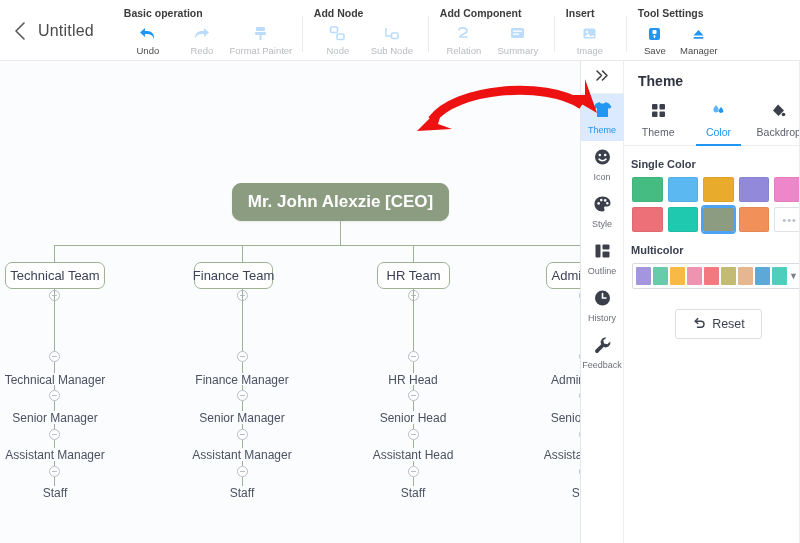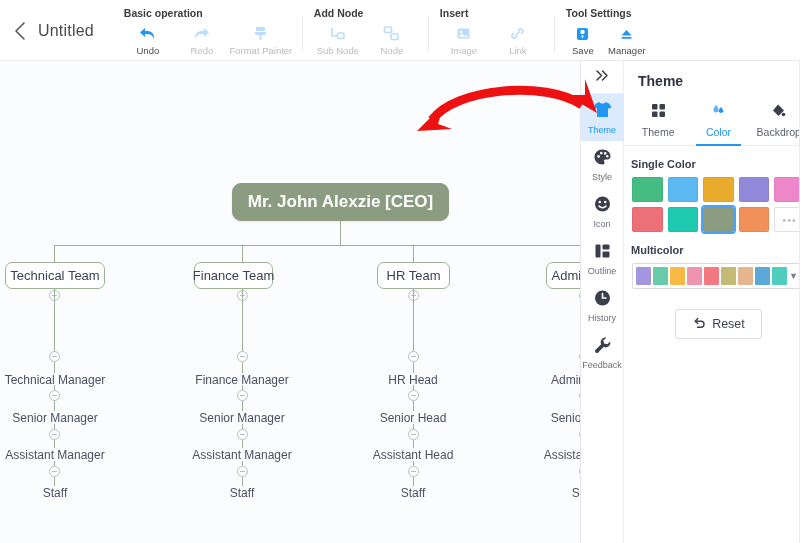--- a/index.html
+++ b/index.html
@@ -199,61 +199,74 @@
         </div>
       </div>
     </div>
 
     <div class="tb-group">
       <div class="g-label">Add Node</div>
       <div class="tb-items">
         <div class="tb-item">
           <span class="ic">
             <svg width="17" height="17" viewBox="0 0 17 17">
+                <rect x="1.5" y="2" width="7" height="5.5" rx="1.3" stroke="#bcdcfb" stroke-width="1.6" fill="none"></rect>
+                <rect x="8" y="9" width="7" height="5.5" rx="1.3" stroke="#bcdcfb" stroke-width="1.6" fill="none"></rect>
+              </svg>
+          </span>
+          <span class="lb">Node</span>
+        </div>
+        <div class="tb-item">
+          <span class="ic">
+            <svg width="17" height="17" viewBox="0 0 17 17">
                 <path d="M3 3 L3 11 L9 11" stroke="#bcdcfb" stroke-width="1.6" fill="none"></path>
                 <rect x="8.5" y="8" width="6.5" height="5.5" rx="1.3" stroke="#bcdcfb" stroke-width="1.6" fill="none"></rect>
               </svg>
           </span>
           <span class="lb">Sub Node</span>
         </div>
+      </div>
+    </div>
+
+    <div class="tb-group">
+      <div class="g-label">Add Component</div>
+      <div class="tb-items">
         <div class="tb-item">
           <span class="ic">
             <svg width="17" height="17" viewBox="0 0 17 17">
-                <rect x="1.5" y="2" width="7" height="5.5" rx="1.3" stroke="#bcdcfb" stroke-width="1.6" fill="none"></rect>
-                <rect x="8" y="9" width="7" height="5.5" rx="1.3" stroke="#bcdcfb" stroke-width="1.6" fill="none"></rect>
-              </svg>
-          </span>
-          <span class="lb">Node</span>
-        </div>
-      </div>
-    </div>
-
+                <path d="M4 5 C4 2 12 2 12 6 C12 9 5 9 5 12 L12 12" stroke="#bcdcfb" stroke-width="1.7" fill="none" stroke-linecap="round"></path>
+              </svg>
+          </span>
+          <span class="lb">Relation</span>
+        </div>
+        <div class="tb-item">
+          <span class="ic">
+            <svg width="17" height="17" viewBox="0 0 17 17">
+                <rect x="2" y="3" width="13" height="10" rx="1.5" fill="#bcdcfb"></rect>
+                <rect x="4" y="5.5" width="9" height="1.3" fill="#fff"></rect>
+                <rect x="4" y="8.5" width="6" height="1.3" fill="#fff"></rect>
+              </svg>
+          </span>
+          <span class="lb">Summary</span>
+        </div>
+      </div>
+    </div>
 
     <div class="tb-group">
       <div class="g-label">Insert</div>
       <div class="tb-items">
         <div class="tb-item">
           <span class="ic">
             <svg width="17" height="17" viewBox="0 0 17 17">
                 <rect x="2.5" y="3.5" width="12" height="10" rx="1.5" fill="#bcdcfb"></rect>
                 <circle cx="6" cy="7" r="1.2" fill="#fff"></circle>
                 <path d="M3.5 12 L7 8.5 L10 11.5 L12 10 L13.5 12 Z" fill="#fff"></path>
               </svg>
           </span>
           <span class="lb">Image</span>
-        </div>
-        <div class="tb-item">
-          <span class="ic">
-            <svg width="17" height="17" viewBox="0 0 17 17">
-                <path d="M7 10 L10 7" stroke="#bcdcfb" stroke-width="1.6" stroke-linecap="round"></path>
-                <path d="M9.5 5.5 L11 4 A2.4 2.4 0 0 1 14 7 L12.5 8.5" stroke="#bcdcfb" stroke-width="1.6" fill="none" stroke-linecap="round"></path>
-                <path d="M7.5 11.5 L6 13 A2.4 2.4 0 0 1 3 10 L4.5 8.5" stroke="#bcdcfb" stroke-width="1.6" fill="none" stroke-linecap="round"></path>
-              </svg>
-          </span>
-          <span class="lb">Link</span>
         </div>
       </div>
     </div>
 
     <div class="tb-group">
       <div class="g-label">Tool Settings</div>
       <div class="tb-items">
         <div class="tb-item enabled" style="width:38px">
           <span class="ic">
             <svg width="15" height="16" viewBox="0 0 15 16">
@@ -388,40 +401,40 @@
           <svg width="21" height="19" viewBox="0 0 21 19">
               <path d="M7.5 2 L4 3.5 L1.5 7 L4 9 L5 7.5 V17 H16 V7.5 L17 9 L19.5 7 L17 3.5 L13.5 2 C13 4 8 4 7.5 2 Z" fill="#2196f3"></path>
             </svg>
         </span>
         <span class="rl">Theme</span>
       </div>
 
       <div class="rail-item">
         <span>
           <svg width="19" height="18" viewBox="0 0 19 18">
+              <circle cx="9.5" cy="9" r="7.5" fill="#3a3f4b"></circle>
+              <circle cx="6.8" cy="7" r="1.3" fill="#fff"></circle>
+              <circle cx="12.2" cy="7" r="1.3" fill="#fff"></circle>
+              <path d="M6 11 C7.6 13.4 11.4 13.4 13 11" stroke="#fff" stroke-width="1.5" fill="none" stroke-linecap="round"></path>
+            </svg>
+        </span>
+        <span class="rl">Icon</span>
+      </div>
+
+      <div class="rail-item">
+        <span>
+          <svg width="19" height="18" viewBox="0 0 19 18">
               <path d="M9.5 1.5 C4.8 1.5 1.5 4.8 1.5 9 C1.5 13.2 4.8 16.5 9.5 16.5 C11 16.5 11.6 15.6 11.6 14.8 C11.6 14 11 13.5 11 12.8 C11 12 11.7 11.5 12.6 11.5 H14.2 C16.3 11.5 17.5 10.2 17.5 8 C17.5 4.4 14 1.5 9.5 1.5 Z" fill="#3a3f4b"></path>
               <circle cx="5.6" cy="8.4" r="1.3" fill="#fff"></circle>
               <circle cx="8.3" cy="5.1" r="1.3" fill="#fff"></circle>
               <circle cx="12.2" cy="5.4" r="1.3" fill="#fff"></circle>
               <circle cx="14.3" cy="8.3" r="1.2" fill="#fff"></circle>
             </svg>
         </span>
         <span class="rl">Style</span>
-      </div>
-
-      <div class="rail-item">
-        <span>
-          <svg width="19" height="18" viewBox="0 0 19 18">
-              <circle cx="9.5" cy="9" r="7.5" fill="#3a3f4b"></circle>
-              <circle cx="6.8" cy="7" r="1.3" fill="#fff"></circle>
-              <circle cx="12.2" cy="7" r="1.3" fill="#fff"></circle>
-              <path d="M6 11 C7.6 13.4 11.4 13.4 13 11" stroke="#fff" stroke-width="1.5" fill="none" stroke-linecap="round"></path>
-            </svg>
-        </span>
-        <span class="rl">Icon</span>
       </div>
 
       <div class="rail-item">
         <span>
           <svg width="19" height="18" viewBox="0 0 19 18">
               <rect x="2.5" y="2.5" width="5" height="13" rx="1" fill="#3a3f4b"></rect>
               <rect x="9.5" y="2.5" width="7" height="5" rx="1" fill="#3a3f4b"></rect>
               <rect x="9.5" y="9.5" width="7" height="6" rx="1" fill="#3a3f4b"></rect>
             </svg>
         </span>

